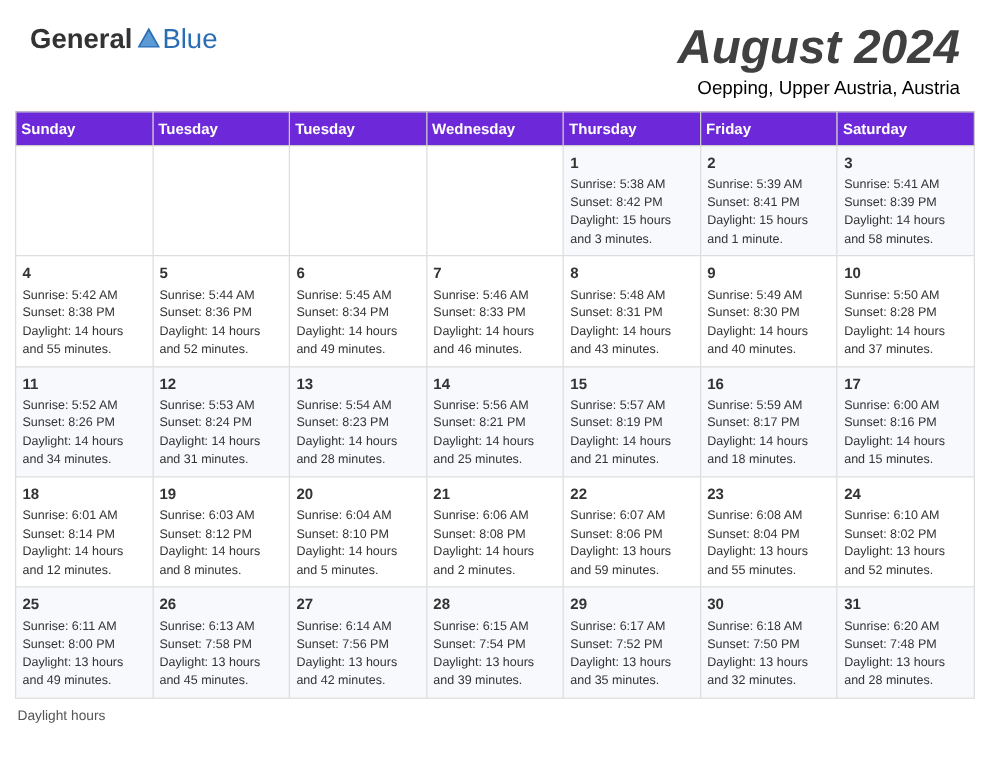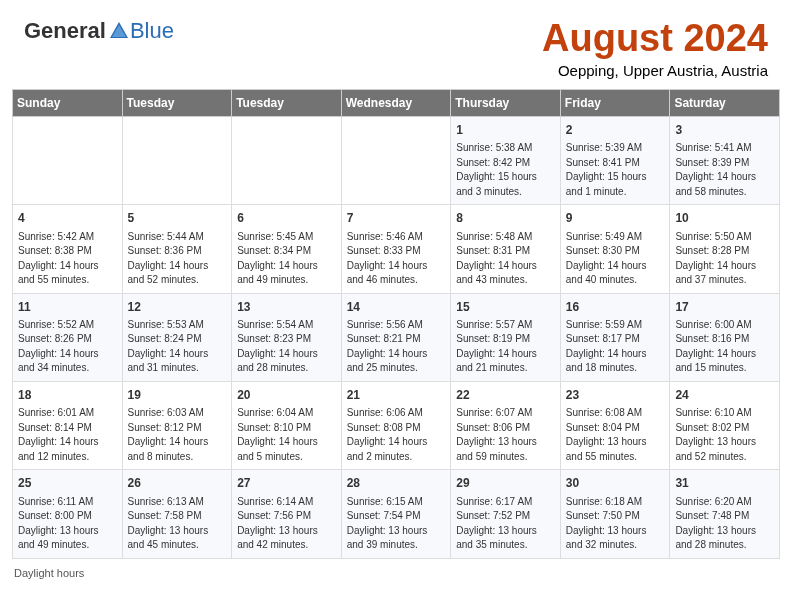--- a/index.html
+++ b/index.html
@@ -41,36 +41,37 @@
       width: 22px;
       height: 22px;
       margin-left: 2px;
     }
     .title-block {
       text-align: right;
     }
     .month-title {
       font-size: 38px;
       font-weight: bold;
-      color: #c2410c;
+      color: #404040;
       line-height: 1.1;
+      font-style: italic;
     }
     .location {
       font-size: 15px;
       color: #000000;
       margin-top: 2px;
     }
     .calendar-table {
       width: calc(100% - 24px);
       margin: 0 12px;
       border-collapse: collapse;
       font-size: 11px;
     }
     .calendar-table thead th {
-      background-color: #737373;
+      background-color: #6d28d9;
       color: #fff;
       padding: 6px 4px;
       text-align: left;
       font-size: 12px;
       font-weight: bold;
       border: 1px solid #ccc;
     }
     .calendar-table tbody td {
       vertical-align: top;
       padding: 5px 5px;

